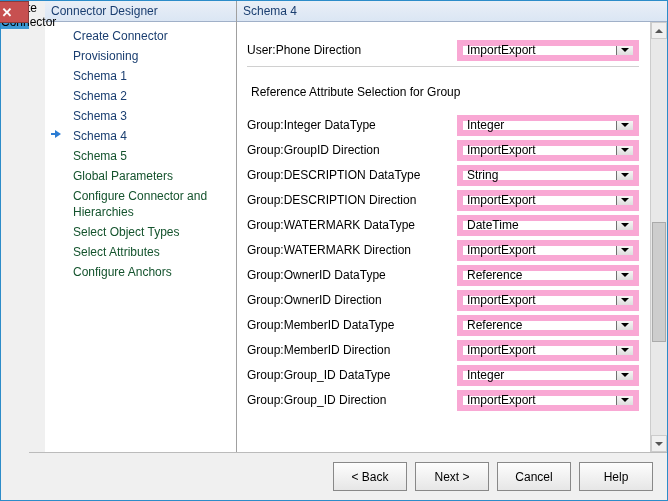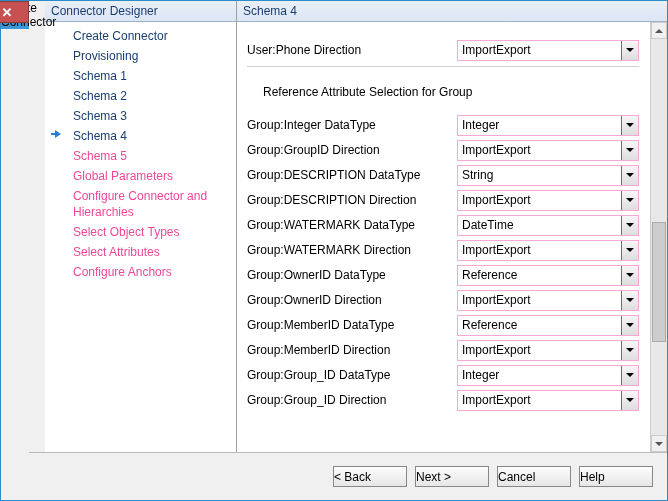--- a/index.html
+++ b/index.html
@@ -65,21 +65,21 @@
     font-size: 12px;
     color: #1a3e70;
   }
   .nav-list {
     flex: 1; background: #fff; overflow: auto;
     padding: 4px 0;
   }
   .nav-item {
     padding: 2px 6px 2px 28px;
     font-size: 12px;
-    color: #ec4899;
+    color: #14532d;
     cursor: default;
     line-height: 16px;
     position: relative;
   }
   .nav-item.enabled { color: #1a3e70; }
   .nav-item.current::before {
     content: "";
     position: absolute; left: 10px; top: 4px;
     width: 0; height: 0;
     border-top: 4px solid transparent;
@@ -107,25 +107,25 @@
     display: flex; align-items: center;
     height: 24px; margin-bottom: 1px;
   }
   .form-label {
     width: 210px; font-size: 12px; color: #000;
     padding-right: 6px;
     white-space: nowrap;
   }
   .section-label {
     font-size: 12px; color: #000;
-    margin: 18px 0 14px 16px;
+    margin: 18px 0 14px 4px;
   }
   .combo {
     width: 182px; height: 21px;
-    border: 1px solid #f9a8d4;
+    border: 6px solid #f9a8d4;
     background: #fff; display: flex; align-items: center;
     position: relative;
     font-size: 12px;
     padding-left: 4px;
   }
   .combo .arrow {
     position: absolute; right: 0; top: 0; bottom: 0;
     width: 17px; border-left: 1px solid #707070;
     background: linear-gradient(#f6f6f6, #dedede);
     display: flex; align-items: center; justify-content: center;
@@ -161,25 +161,25 @@
     background: #cdcdcd; border: 1px solid #aaa;
   }
   .footer {
     height: 48px;
     border-top: 1px solid #bbb;
     display: flex; align-items: center; justify-content: flex-end;
     padding-right: 14px; gap: 8px;
     background: #f0f0f0;
   }
   .btn {
-    width: 74px; height: 21px;
+    width: 74px; height: 29px;
     background: linear-gradient(#fdfdfd, #e6e6e6);
     border: 1px solid #888;
     font-size: 12px; color: #000;
-    display: flex; align-items: center; justify-content: flex-start;
+    display: flex; align-items: center; justify-content: center;
     cursor: default;
   }
   .sep-line {
     height: 1px; background: #d0d0d0;
   }
 </style>
 </head>
 <body>
 
 <div class="window">

